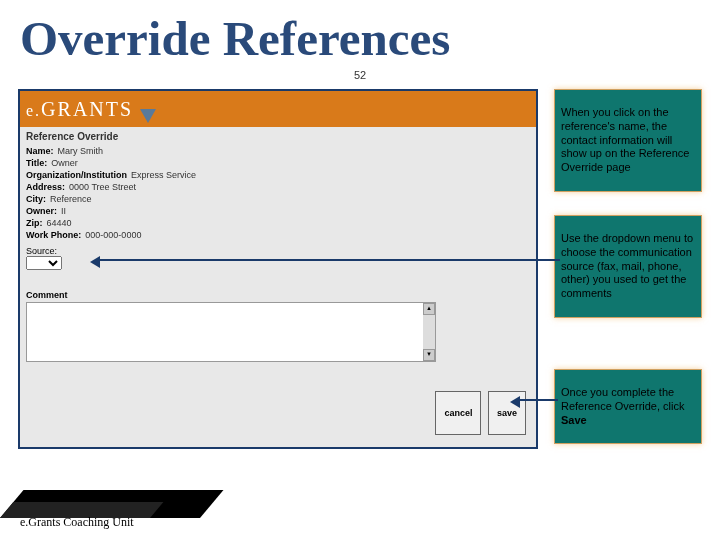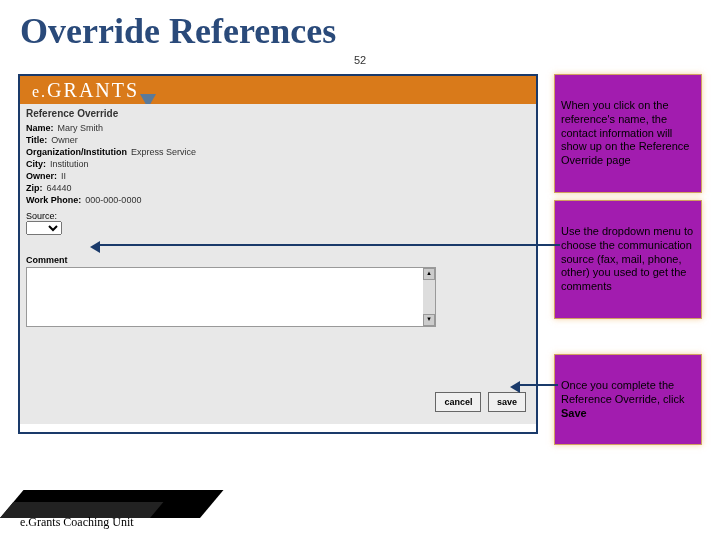--- a/index.html
+++ b/index.html
@@ -1,38 +1,38 @@
 <!DOCTYPE html>
 <html><head>
 <meta charset="utf-8">
 <style>
   * { box-sizing: border-box; margin: 0; padding: 0; }
   body { font-family: Verdana, Arial, sans-serif; background: #fff; width: 720px; height: 540px; position: relative; overflow: hidden; }
-  .slide-title { font-family: Georgia, serif; font-size: 36px; font-weight: bold; color: #2a4a7a; padding: 10px 8px 0 20px; }
+  .slide-title { font-family: Georgia, serif; font-size: 49px; font-weight: bold; color: #2a4a7a; padding: 10px 8px 0 20px; }
   .page-num { text-align: center; font-size: 11px; color: #333; margin-top: 2px; }
   .content-area { position: relative; margin: 8px 18px 0 18px; }
   .app-box { border: 2px solid #1a3a6a; width: 520px; height: 360px; background: #fff; position: relative; overflow: hidden; }
-  .app-banner { background: #d97a1a; height: 28px; display: flex; align-items: center; padding-left: 12px; position: relative; }
+  .app-banner { background: #d97a1a; height: 36px; display: flex; align-items: center; padding-left: 6px; position: relative; }
   .logo { font-family: Georgia, serif; color: #fff; font-size: 20px; letter-spacing: 2px; }
   .logo .small-e { font-size: 16px; text-transform: lowercase; }
   .arrow-down { position: absolute; left: 120px; top: 18px; width: 0; height: 0; border-left: 8px solid transparent; border-right: 8px solid transparent; border-top: 14px solid #5a7a9a; }
   .app-body { background: #e8e8e8; font-size: 9px; padding: 4px 6px; height: calc(100% - 36px); position: relative; }
   .section-title { font-size: 10px; font-weight: bold; color: #333; margin-bottom: 4px; }
   .field-row { margin: 2px 0; font-size: 9px; }
   .field-row .lbl { font-weight: bold; display: inline-block; }
   .field-row .val { display: inline-block; margin-left: 4px; color: #333; }
   .source-row { margin-top: 6px; }
   .source-row select { font-size: 9px; width: 36px; height: 14px; }
   .comment-label { font-size: 9px; font-weight: bold; margin-top: 20px; }
   .comment-box { width: 410px; height: 60px; background: #fff; border: 1px solid #999; margin-top: 2px; position: relative; }
   .comment-scroll { position: absolute; right: 0; top: 0; width: 12px; height: 100%; background: #ddd; }
   .comment-scroll .sbtn { width: 12px; height: 12px; background: #ccc; border: 1px solid #999; font-size: 7px; text-align: center; line-height: 8px; }
   .button-bar { position: absolute; bottom: 12px; right: 10px; }
-  .app-btn { display: inline-block; font-size: 9px; font-weight: bold; border: 1px solid #666; background: #f0f0f0; padding: 4px 8px; cursor: pointer; margin-left: 4px; }
-  .callout { position: absolute; right: 0; width: 148px; background: #a21caf; border: 1px solid #d0a060; font-size: 11px; padding: 24px 6px; line-height: 1.25; box-shadow: 0 0 6px rgba(240,180,100,0.6); }
+  .app-btn { display: inline-block; font-size: 9px; font-weight: bold; border: 1px solid #666; background: #f0f0f0; padding: 16px 8px; cursor: pointer; margin-left: 4px; }
+  .callout { position: absolute; right: 0; width: 148px; background: #0f766e; border: 1px solid #d0a060; font-size: 11px; padding: 16px 6px; line-height: 1.25; box-shadow: 0 0 6px rgba(240,180,100,0.6); }
   .callout1 { top: 0; }
   .callout2 { top: 126px; }
   .callout3 { top: 280px; }
   .callout .bold { font-weight: bold; }
   .arrow-left { position: absolute; height: 0; border-top: 2px solid #1a3a6a; }
   .arrow-left::before { content: ""; position: absolute; left: -8px; top: -5px; width: 0; height: 0; border-top: 6px solid transparent; border-bottom: 6px solid transparent; border-right: 10px solid #1a3a6a; }
   .arr1 { left: 80px; top: 170px; width: 462px; }
   .arr2 { left: 500px; top: 310px; width: 40px; }
   .footer { position: absolute; bottom: 10px; left: 20px; font-size: 12px; color: #000000; font-family: Georgia, serif; }
   .black-shape { position: absolute; bottom: 22px; left: 0; width: 200px; height: 28px; background: #000; transform: skewX(-40deg); transform-origin: left bottom; z-index: -1; }
@@ -48,21 +48,22 @@
   <div class="app-box">
     <div class="app-banner">
       <span class="logo"><span class="small-e">e.</span><span>GRANTS</span></span>
       <div class="arrow-down"></div>
     </div>
     <div class="app-body">
       <div class="section-title">Reference Override</div>
       <div class="field-row"><span class="lbl">Name:</span><span class="val">Mary Smith</span></div>
       <div class="field-row"><span class="lbl">Title:</span><span class="val">Owner</span></div>
       <div class="field-row"><span class="lbl">Organization/Institution</span><span class="val">Express Service</span></div>
-      <div class="field-row"><span class="lbl">City:</span><span class="val">Institution</span></div>
+      <div class="field-row"><span class="lbl">Address:</span><span class="val">0000 Tree Street</span></div>
+      <div class="field-row"><span class="lbl">City:</span><span class="val">Reference</span></div>
       <div class="field-row"><span class="lbl">Owner:</span><span class="val">II</span></div>
       <div class="field-row"><span class="lbl">Zip:</span><span class="val">64440</span></div>
       <div class="field-row"><span class="lbl">Work Phone:</span><span class="val">000-000-0000</span></div>
 
       <div class="source-row">
         <span class="lbl">Source:</span><br>
         <select><option></option></select>
       </div>
 
       <div class="comment-label">Comment</div>

